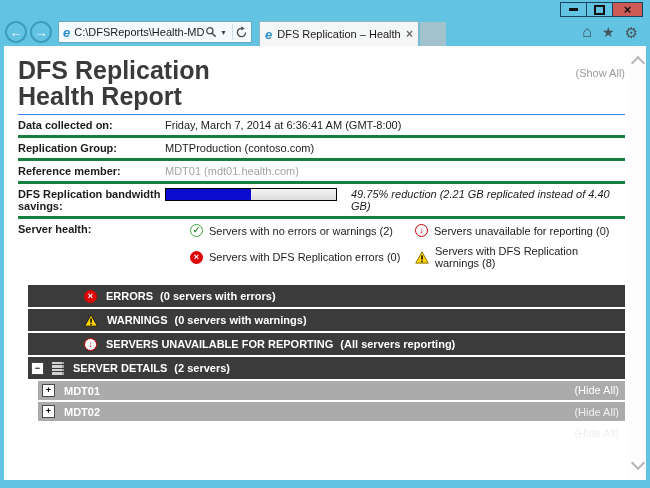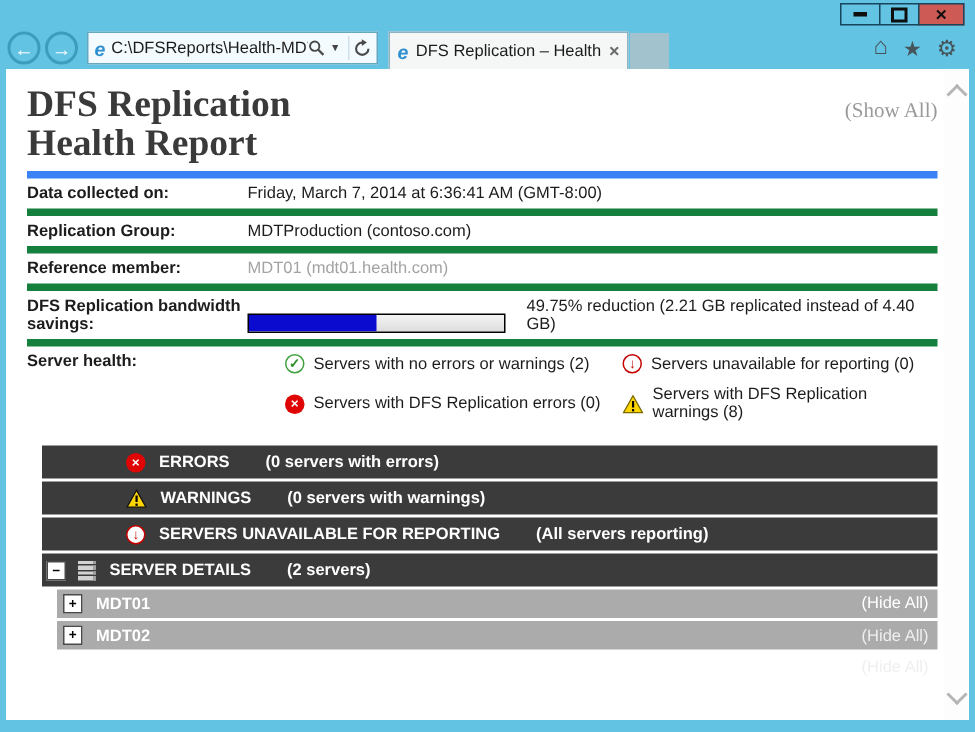--- a/index.html
+++ b/index.html
@@ -45,32 +45,32 @@
   .page{position:absolute;left:4px;right:4px;top:46px;bottom:8px;background:#ffffff;overflow:hidden;}
   .scrollbar{position:absolute;top:0;right:0;bottom:0;width:17px;background:#fdfdfd;
              display:flex;flex-direction:column;justify-content:space-between;align-items:center;
              padding:12px 0;box-sizing:border-box;}
   .chev{width:8px;height:8px;border-left:2px solid #b5b5b5;border-top:2px solid #b5b5b5;}
   .chev.up{transform:rotate(45deg);}
   .chev.down{transform:rotate(225deg);}
 
   .content{margin:0 21px 0 14px;}
   .rpt-header{display:flex;justify-content:space-between;align-items:flex-start;
-              padding:11px 0 5px 0;border-bottom:5px solid #3b82f6;font-family:Liberation Serif, serif;}
+              padding:11px 0 5px 0;border-bottom:1px solid #3b82f6;}
   h1{margin:0;font-size:25px;line-height:26px;font-weight:bold;color:#3a3a3a;}
-  .showall{font-size:14px;color:#9a9a9a;margin-top:10px;white-space:nowrap;}
-
-  .info-row{display:flex;align-items:flex-start;border-bottom:5px solid #15803d;
+  .showall{font-size:11px;color:#9a9a9a;margin-top:10px;white-space:nowrap;}
+
+  .info-row{display:flex;align-items:flex-start;border-bottom:3px solid #15803d;
             padding:4px 0;font-size:11px;color:#1c1c1c;}
   .info-row.last{border-bottom:none;justify-content:center;}
   .info-label{width:147px;flex:none;font-weight:bold;}
   .info-value{flex:1;}
   .muted{color:#a3a3a3;}
 
-  .bw-value{flex:1;display:flex;align-items:flex-end;}
+  .bw-value{flex:1;display:flex;align-items:flex-start;font-style:italic;}
   .pbar{width:170px;height:11px;border:1px solid #000;background:linear-gradient(#f4f4f4,#dcdcdc);
         flex:none;overflow:hidden;}
   .pfill{display:block;height:100%;background:#0b0bd0;}
   .ptext{margin-left:14px;}
 
   .health-grid{flex:1;display:grid;grid-template-columns:225px auto;grid-auto-flow:column;
                grid-template-rows:auto auto;row-gap:8px;padding:1px 0 4px 25px;}
   .h-item{display:flex;align-items:center;gap:6px;}
 
   .ic{width:13px;height:13px;border-radius:50%;display:inline-flex;align-items:center;justify-content:center;
@@ -79,21 +79,21 @@
   .ic-chk{background:#fff;border:1px solid #3fa23f;color:#2c8f2c;}
   .ic-unv{background:#fff;border:1px solid #c40000;color:#c40000;}
   .warn-svg{flex:none;display:inline-flex;}
 
   
   .bars{margin:8px 0 0 10px;}
   .bar{height:22px;background:#3b3b3b;color:#fff;display:flex;align-items:center;
        font-size:11px;font-weight:bold;margin-bottom:2px;}
   .bar .ic,.bar .warn-svg{margin-left:56px;}
   .bar-text{margin-left:9px;white-space:nowrap;}
-  .bar-sub{margin-left:24px;white-space:nowrap;}
+  .bar-sub{margin-left:7px;white-space:nowrap;}
   .spacer{flex:1;}
   .hide-all{font-weight:normal;color:#fff;margin-right:6px;white-space:nowrap;margin-top:43px;}
   .exp{width:11px;height:11px;background:#fff;border:1px solid #4a4a4a;color:#000;
        display:inline-flex;align-items:center;justify-content:center;font-size:9px;font-weight:bold;
        line-height:1;flex:none;box-sizing:content-box;}
   .bar .exp{margin-left:3px;}
   .server-glyph{margin-left:8px;width:12px;height:13px;display:flex;flex-direction:column;
                 justify-content:space-between;flex:none;}
   .server-glyph i{display:block;height:2.5px;background:#d2d2d2;border-right:2px solid #9f9f9f;}
   .server-row{height:19px;background:#ababab;margin:0 0 2px 10px;display:flex;align-items:center;

